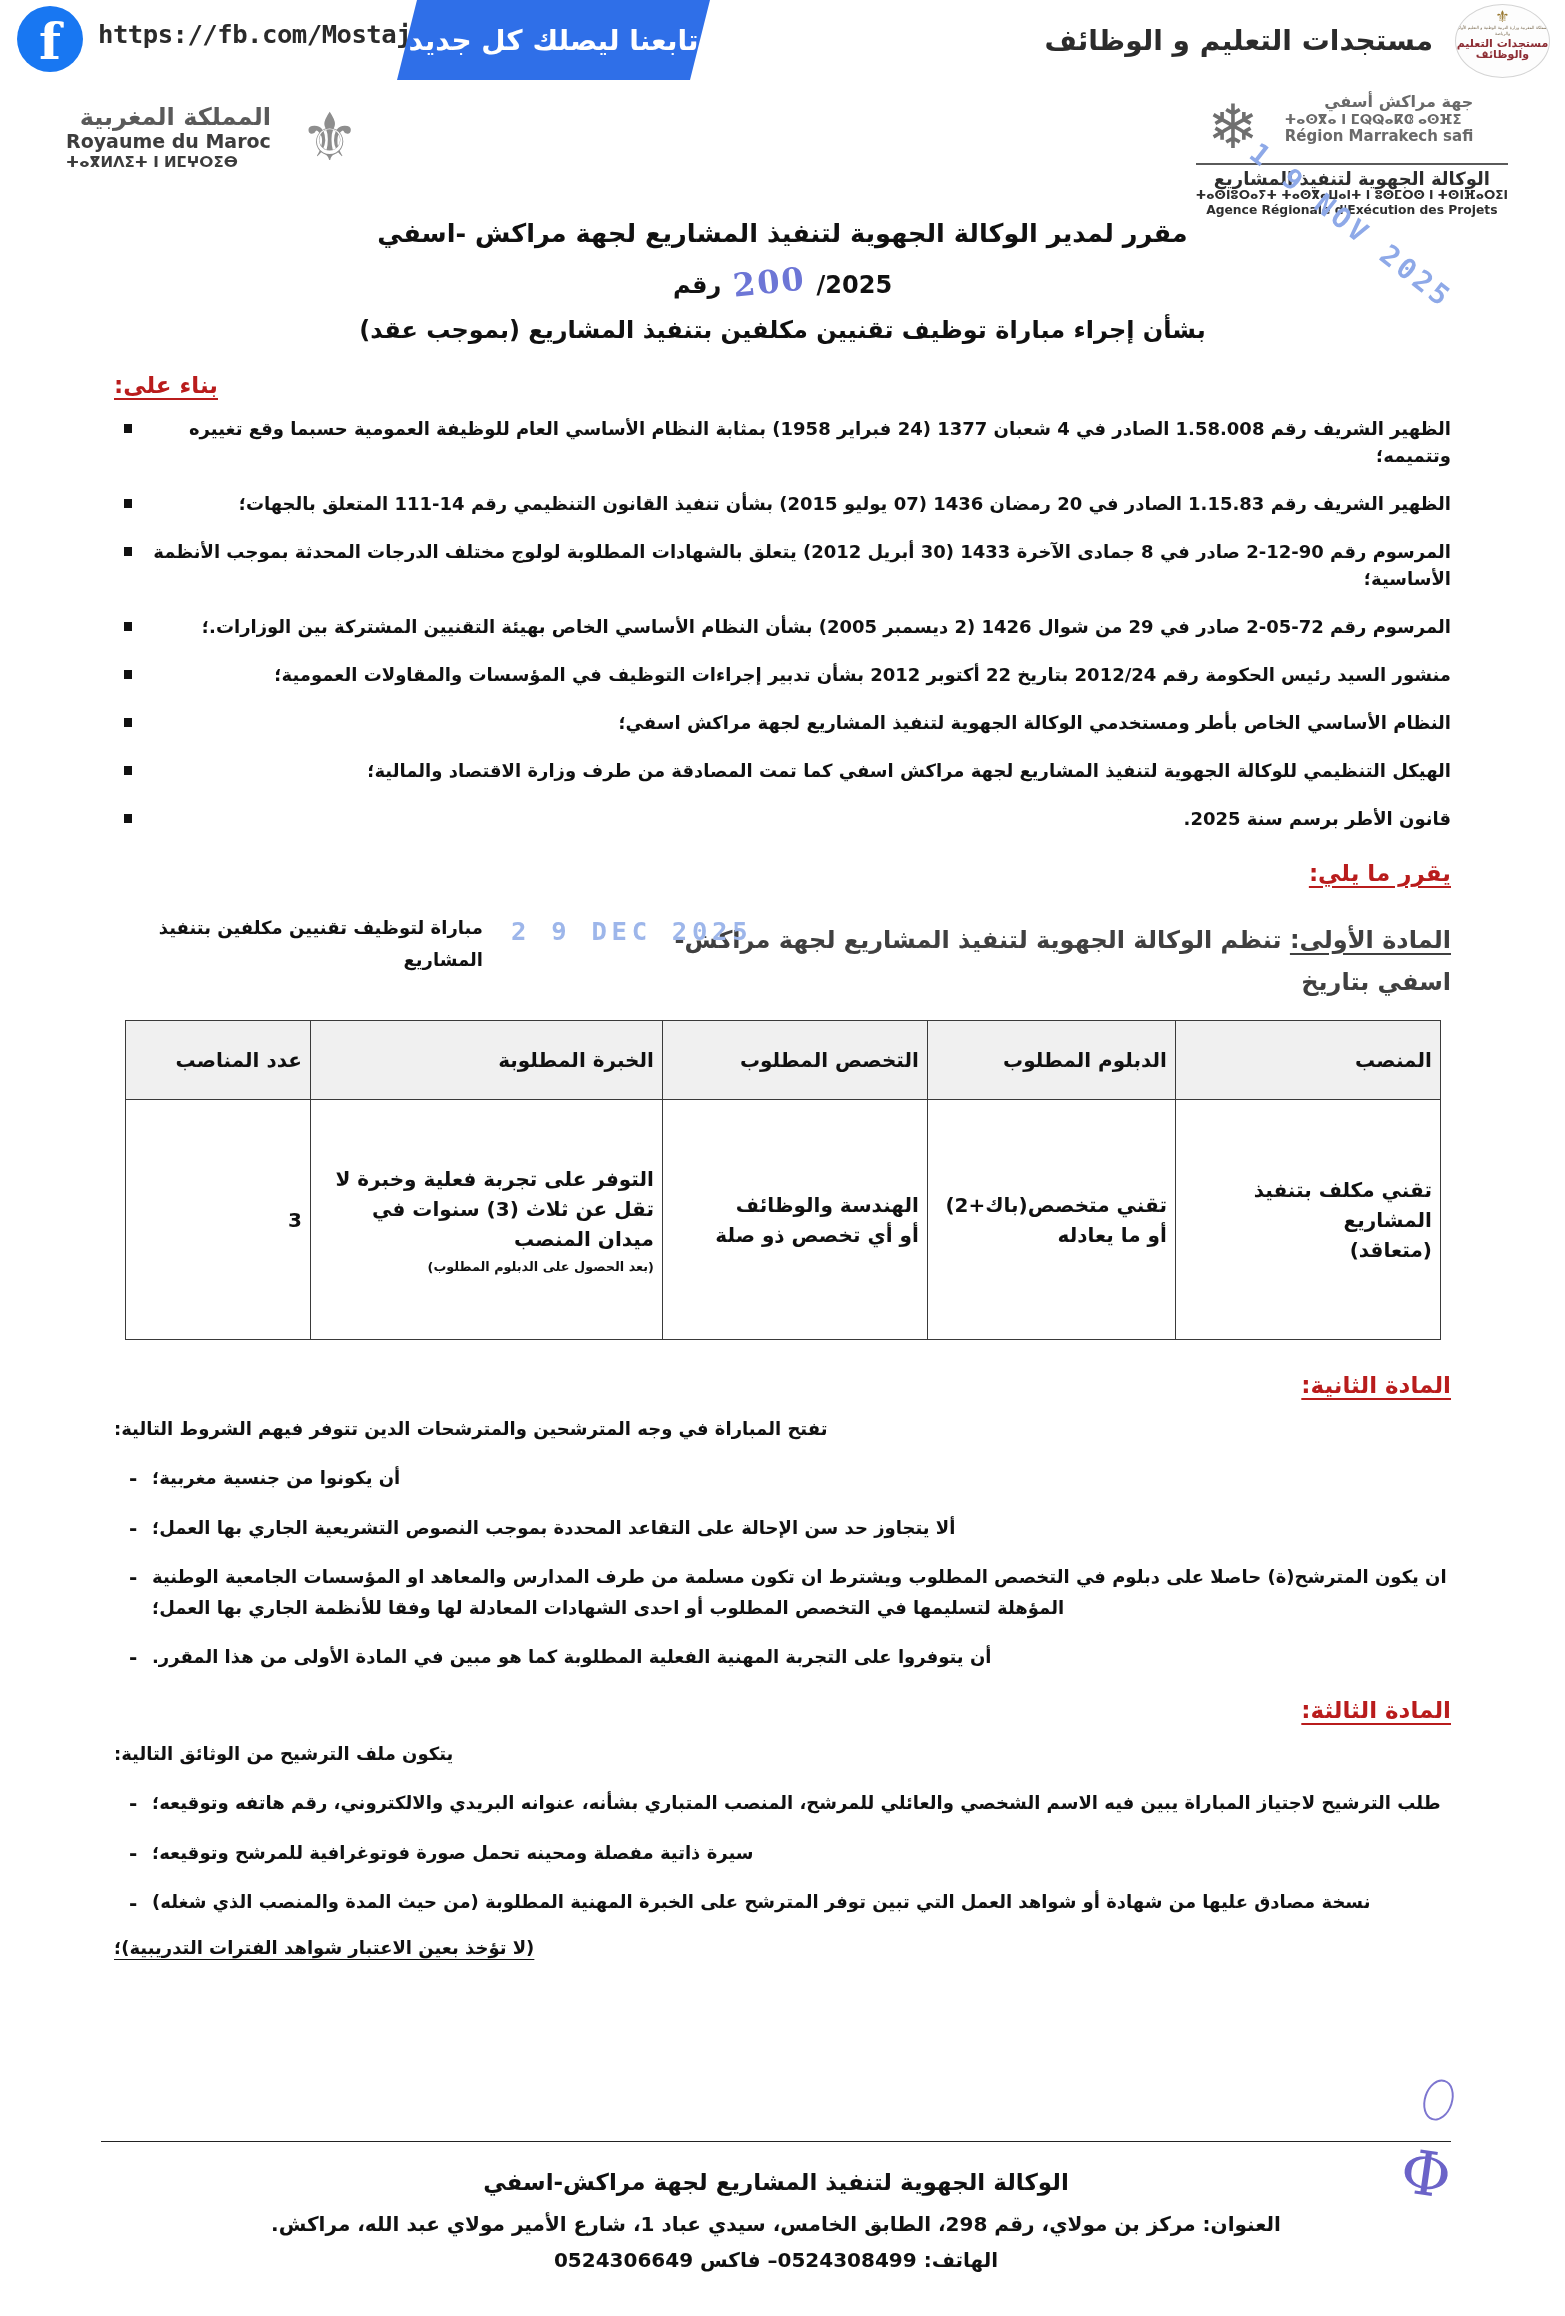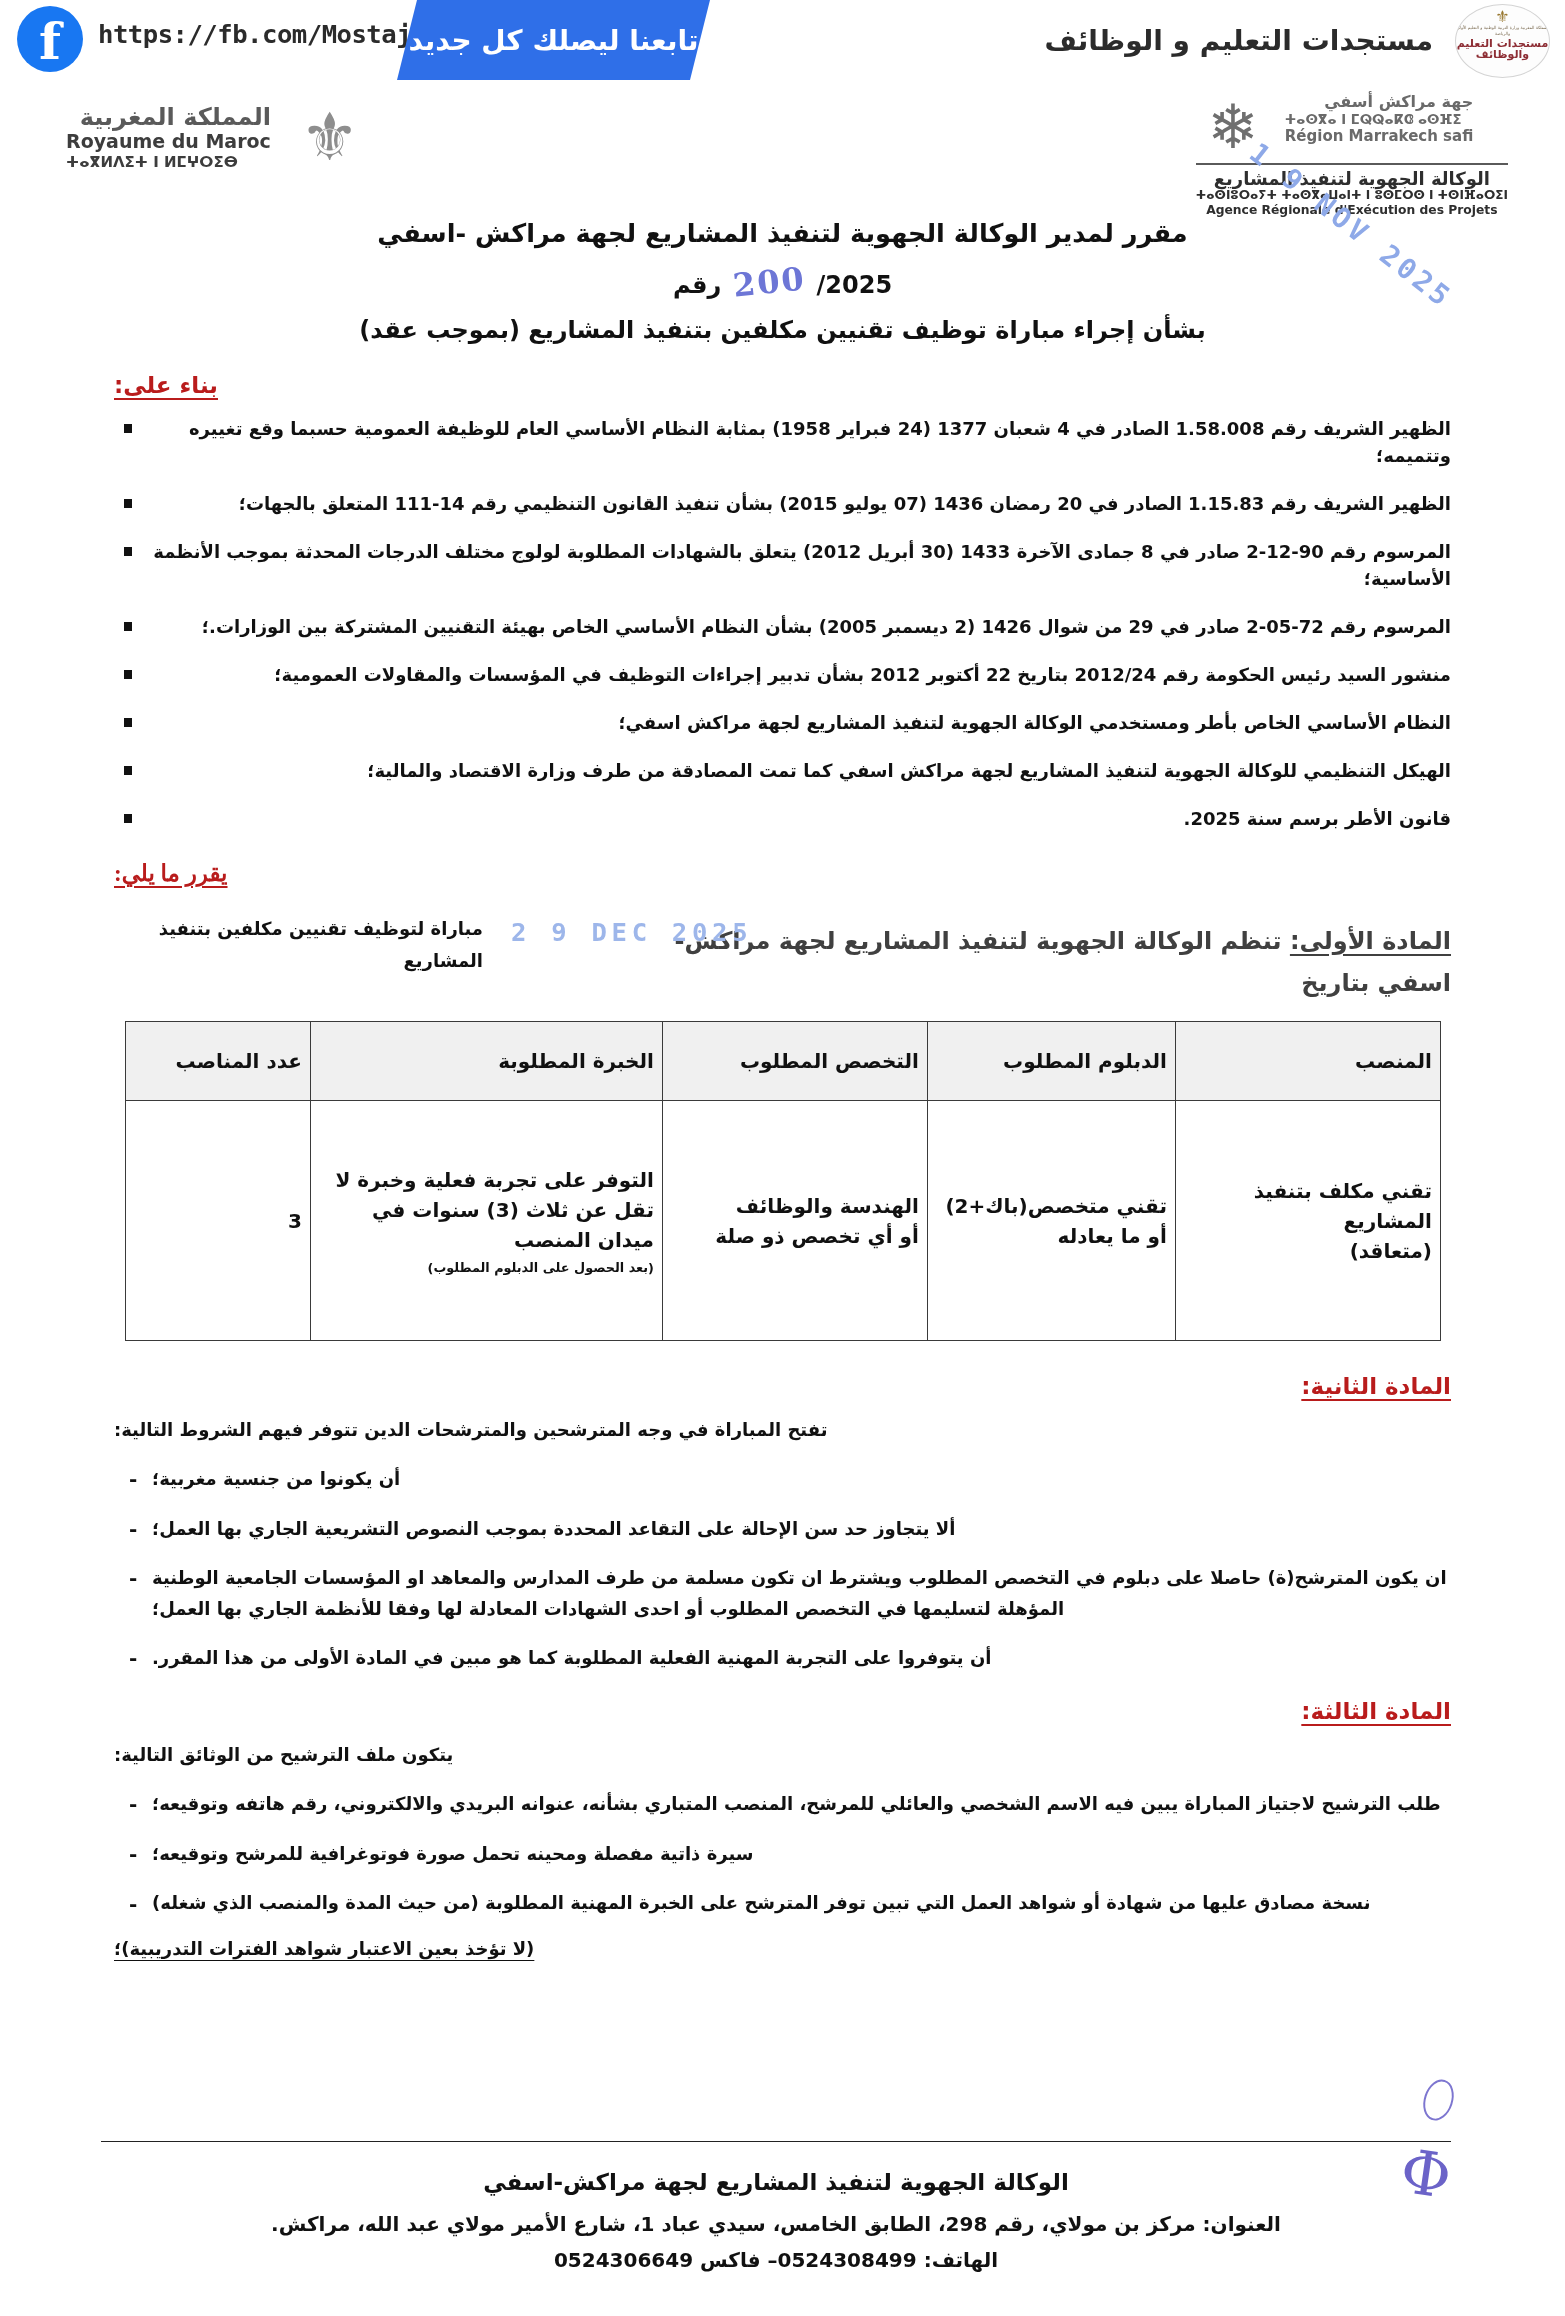--- a/index.html
+++ b/index.html
@@ -98,21 +98,21 @@
     font-size:28px;font-weight:700;letter-spacing:3.8px;
     transform:rotate(38deg);direction:ltr;white-space:nowrap;
   }
 
   
   .content{padding:0 114px;direction:rtl;}
   .sec-head{
     text-align:left;font-size:23px;font-weight:700;color:#b91c1c;
     text-decoration:underline;text-underline-offset:4.7px;margin:28px 0 17px 0;
   }
-  .sec-head.center{text-align:left;font-family:Liberation Serif, serif;}
+  .sec-head.center{text-align:right;}
   .sec-head.right{text-align:right;}
 
   ul.sq{list-style:none;margin:0;padding:0;}
   ul.sq>li{
     position:relative;text-align:right;font-size:18px;font-weight:700;color:#111;
     line-height:1.5;margin-bottom:21px;padding-left:32px;
   }
   ul.sq>li::after{
     content:"";position:absolute;left:9.5px;top:9.5px;width:8.5px;height:8.5px;background:#111;
   }

